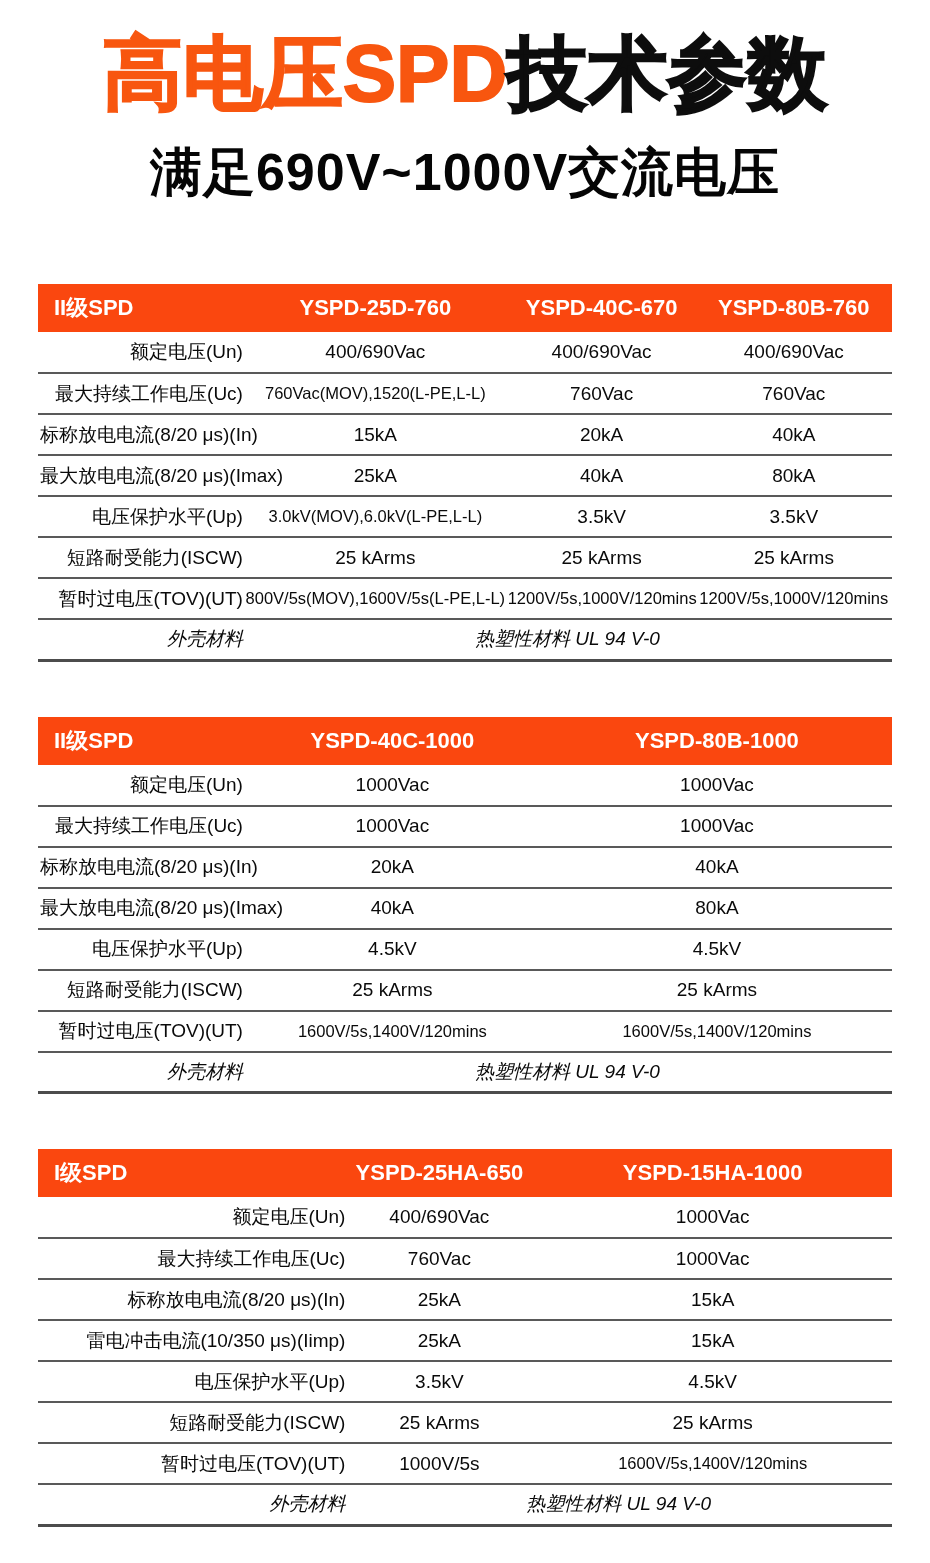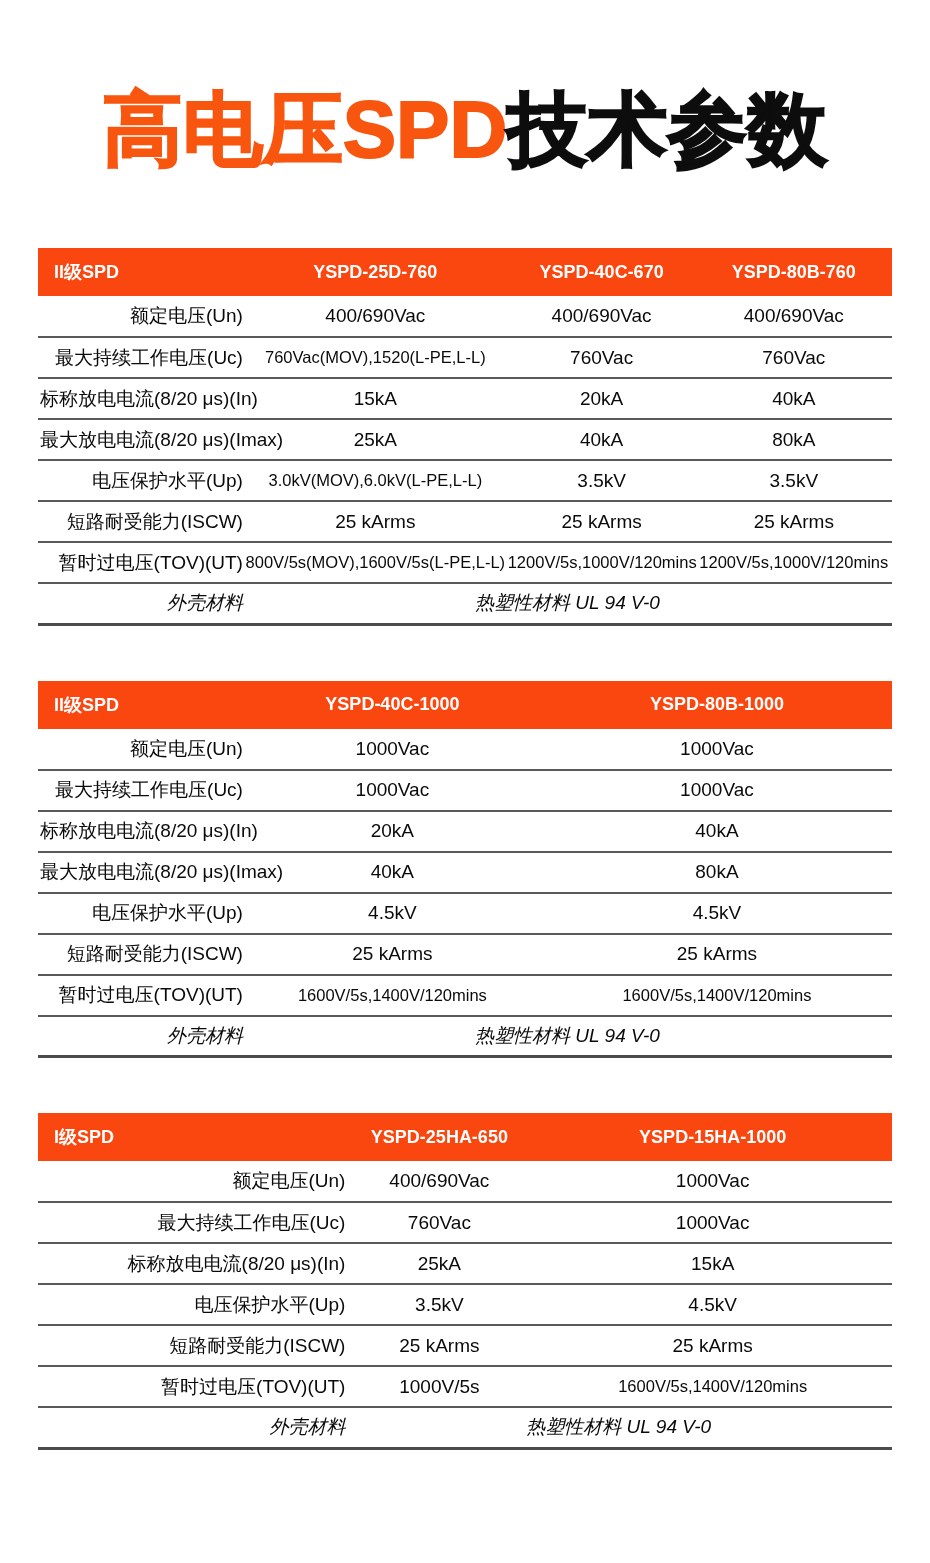--- a/index.html
+++ b/index.html
@@ -12,21 +12,21 @@
   html,body{background:#ffffff;}
   .page{
     position:relative;
     width:930px;height:1563px;
     background:#ffffff;
     font-family:"Liberation Sans","DejaVu Sans",sans-serif;
     color:#000;
     overflow:hidden;
   }
   .title{
-    padding-top:88px;
+    padding-top:32px;
     text-align:center;
     font-size:80px;
     font-weight:900;
     line-height:1.05;
     letter-spacing:0px;
     color:#0d0d0d;
     -webkit-text-stroke:2px currentColor;
     white-space:nowrap;
   }
   .title .accent{color:var(--accent-title);-webkit-text-stroke:2px currentColor;}
@@ -45,21 +45,21 @@
   }
   table.spec{
     width:100%;
     border-collapse:collapse;
     table-layout:fixed;
     margin-bottom:55px;
   }
   table.spec th{
     background:var(--accent);
     color:#ffffff;
-    font-size:18px;
+    font-size:22px;
     font-weight:700;
     height:48px;
     text-align:center;
     white-space:nowrap;
   }
   table.spec th.label{
     text-align:left;
     padding-left:16px;
   }
   table.spec td{
@@ -78,20 +78,21 @@
   table.spec td.small{font-size:16.5px;margin-left:33px;}
   table.spec tbody tr:last-child td{border-bottom:3px solid var(--line-heavy);font-style:italic;}
 </style>
 </head>
 <body>
 
 <div class="page">
 
   <div class="title"><span class="accent">高电压SPD</span><span>技术参数</span></div>
 
+  <div class="subtitle">满足690V~1000V交流电压</div>
 
   <div class="tables">
     <table class="spec">
         <colgroup>
           <col style="width: 24%;">
           <col style="width: 31%;">
           <col style="width: 22%;">
           <col style="width: 23%;">
         </colgroup>
         <thead>
@@ -229,20 +230,25 @@
             <td class="label">最大持续工作电压(Uc)</td>
             <td>760Vac</td>
             <td>1000Vac</td>
           </tr>
           <tr>
             <td class="label">标称放电电流(8/20 μs)(In)</td>
             <td>25kA</td>
             <td>15kA</td>
           </tr>
           <tr>
+            <td class="label">雷电冲击电流(10/350 μs)(Iimp)</td>
+            <td>25kA</td>
+            <td>15kA</td>
+          </tr>
+          <tr>
             <td class="label">电压保护水平(Up)</td>
             <td>3.5kV</td>
             <td>4.5kV</td>
           </tr>
           <tr>
             <td class="label">短路耐受能力(ISCW)</td>
             <td>25 kArms</td>
             <td>25 kArms</td>
           </tr>
           <tr>

